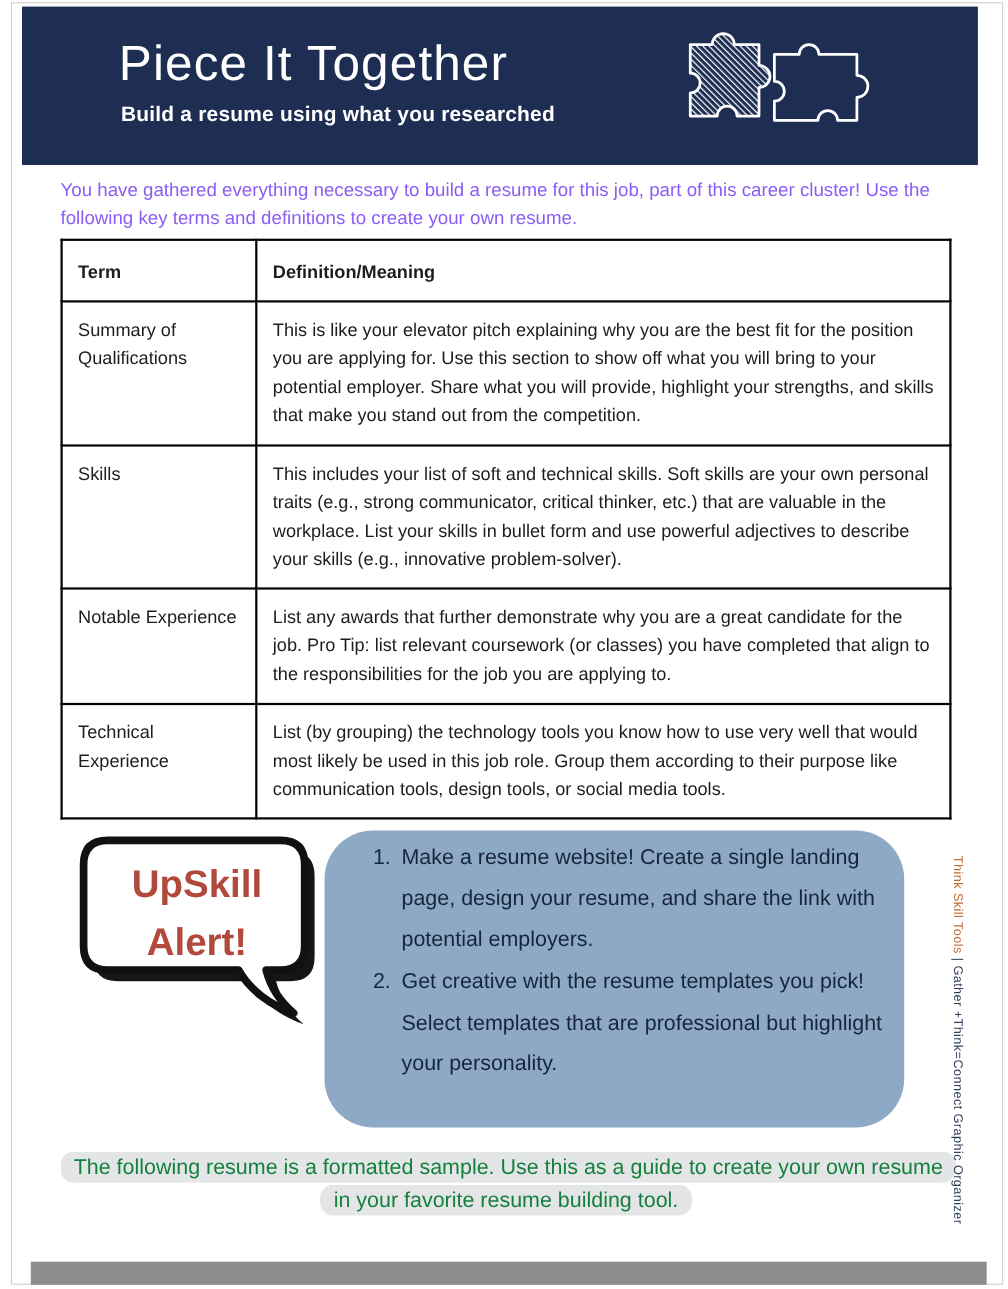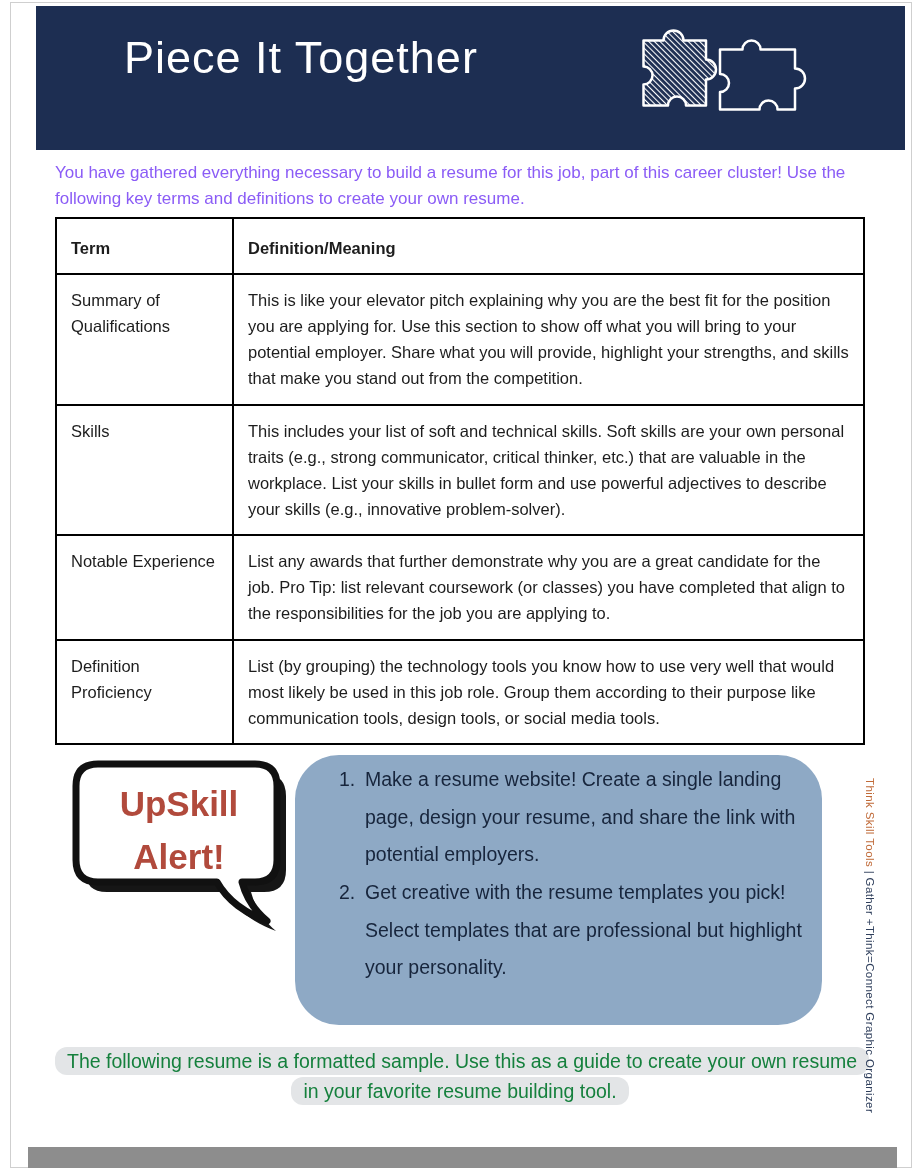--- a/index.html
+++ b/index.html
@@ -6,21 +6,21 @@
   body{
     width:916px;height:1172px;position:relative;background:#ffffff;
     font-family:"Liberation Sans", sans-serif;overflow:hidden;color:#1c1c1c;
   }
   .page-frame{
     position:absolute;left:10px;top:2px;width:902px;height:1166px;
     border:1px solid #cfcfcf;background:#ffffff;box-sizing:border-box;
   }
   
   .header{
-    position:absolute;left:36px;top:6px;width:869px;height:144px;
+    position:absolute;left:20px;top:6px;width:869px;height:144px;
     background:#1d2e52;
   }
   .header-title{
     position:absolute;left:88px;top:26px;color:#ffffff;
     font-size:45px;font-weight:400;letter-spacing:1px;
   }
   .header-subtitle{
     position:absolute;left:90px;top:88px;color:#ffffff;
     font-size:19px;font-weight:700;letter-spacing:.2px;
   }
@@ -89,20 +89,21 @@
     background:#8d8d8d;
   }
 </style>
 </head>
 <body>
 
 <div class="page-frame"></div>
 
 <div class="header">
   <div class="header-title">Piece It Together</div>
+  <div class="header-subtitle">Build a resume using what you researched</div>
   <svg class="puzzle-svg" width="175" height="98" viewBox="0 0 350 190">
     <defs>
       <pattern id="hatch" width="8" height="8" patternUnits="userSpaceOnUse" patternTransform="rotate(-45)">
         <line x1="1" y1="0" x2="1" y2="8" stroke="#ffffff" stroke-width="2.4"></line>
       </pattern>
     </defs>
 
     <path d="M 15,22 L 55,22 A 16 16 0 1 1 95,22 L 140,22 L 140,60 A 20 20 0 1 1 140,100 L 140,152 L 100,152 A 18 18 0 1 0 64,152 L 15,152 L 15,110 A 18 18 0 1 0 15,74 Z" fill="url(#hatch)" stroke="#ffffff" stroke-width="5" stroke-linejoin="round"></path>
 
     <path d="M 168,40 L 213,40 A 18 18 0 1 1 249,40 L 318,40 L 318,78 A 20 20 0 1 1 318,118 L 318,160 L 283,160 A 18 18 0 1 0 247,160 L 168,160 L 168,125 A 18 18 0 1 0 168,89 Z" fill="none" stroke="#ffffff" stroke-width="5" stroke-linejoin="round"></path>
@@ -123,21 +124,21 @@
     </tr>
     <tr class="r2">
       <td class="col-term">Skills</td>
       <td>This includes your list of soft and technical skills. Soft skills are your own personal traits (e.g., strong communicator, critical thinker, etc.) that are valuable in the workplace. List your skills in bullet form and use powerful adjectives to describe your skills (e.g., innovative problem-solver).</td>
     </tr>
     <tr class="r3">
       <td class="col-term">Notable Experience</td>
       <td>List any awards that further demonstrate why you are a great candidate for the job. Pro Tip: list relevant coursework (or classes) you have completed that align to the responsibilities for the job you are applying to.</td>
     </tr>
     <tr class="r4">
-      <td class="col-term">Definition Proficiency</td>
+      <td class="col-term">Technical Experience</td>
       <td>List (by grouping) the technology tools you know how to use very well that would most likely be used in this job role. Group them according to their purpose like communication tools, design tools, or social media tools.</td>
     </tr>
   </tbody>
 </table>
 
 <div class="bubble-wrap">
   <svg width="240" height="175" viewBox="0 0 240 175">
     <path d="M 28,6 H 185 Q 207,6 207,28 V 102 Q 207,124 185,124 H 172 C 176,139 184,152 197,163 C 176,156 157,142 147,124 H 28 Q 6,124 6,102 V 28 Q 6,6 28,6 Z" transform="translate(9,10)" fill="#161616"></path>
     <path d="M 28,6 H 185 Q 207,6 207,28 V 102 Q 207,124 185,124 H 172 C 176,139 184,152 197,163 C 176,156 157,142 147,124 H 28 Q 6,124 6,102 V 28 Q 6,6 28,6 Z" fill="#ffffff" stroke="#111111" stroke-width="7" stroke-linejoin="round"></path>
   </svg>

